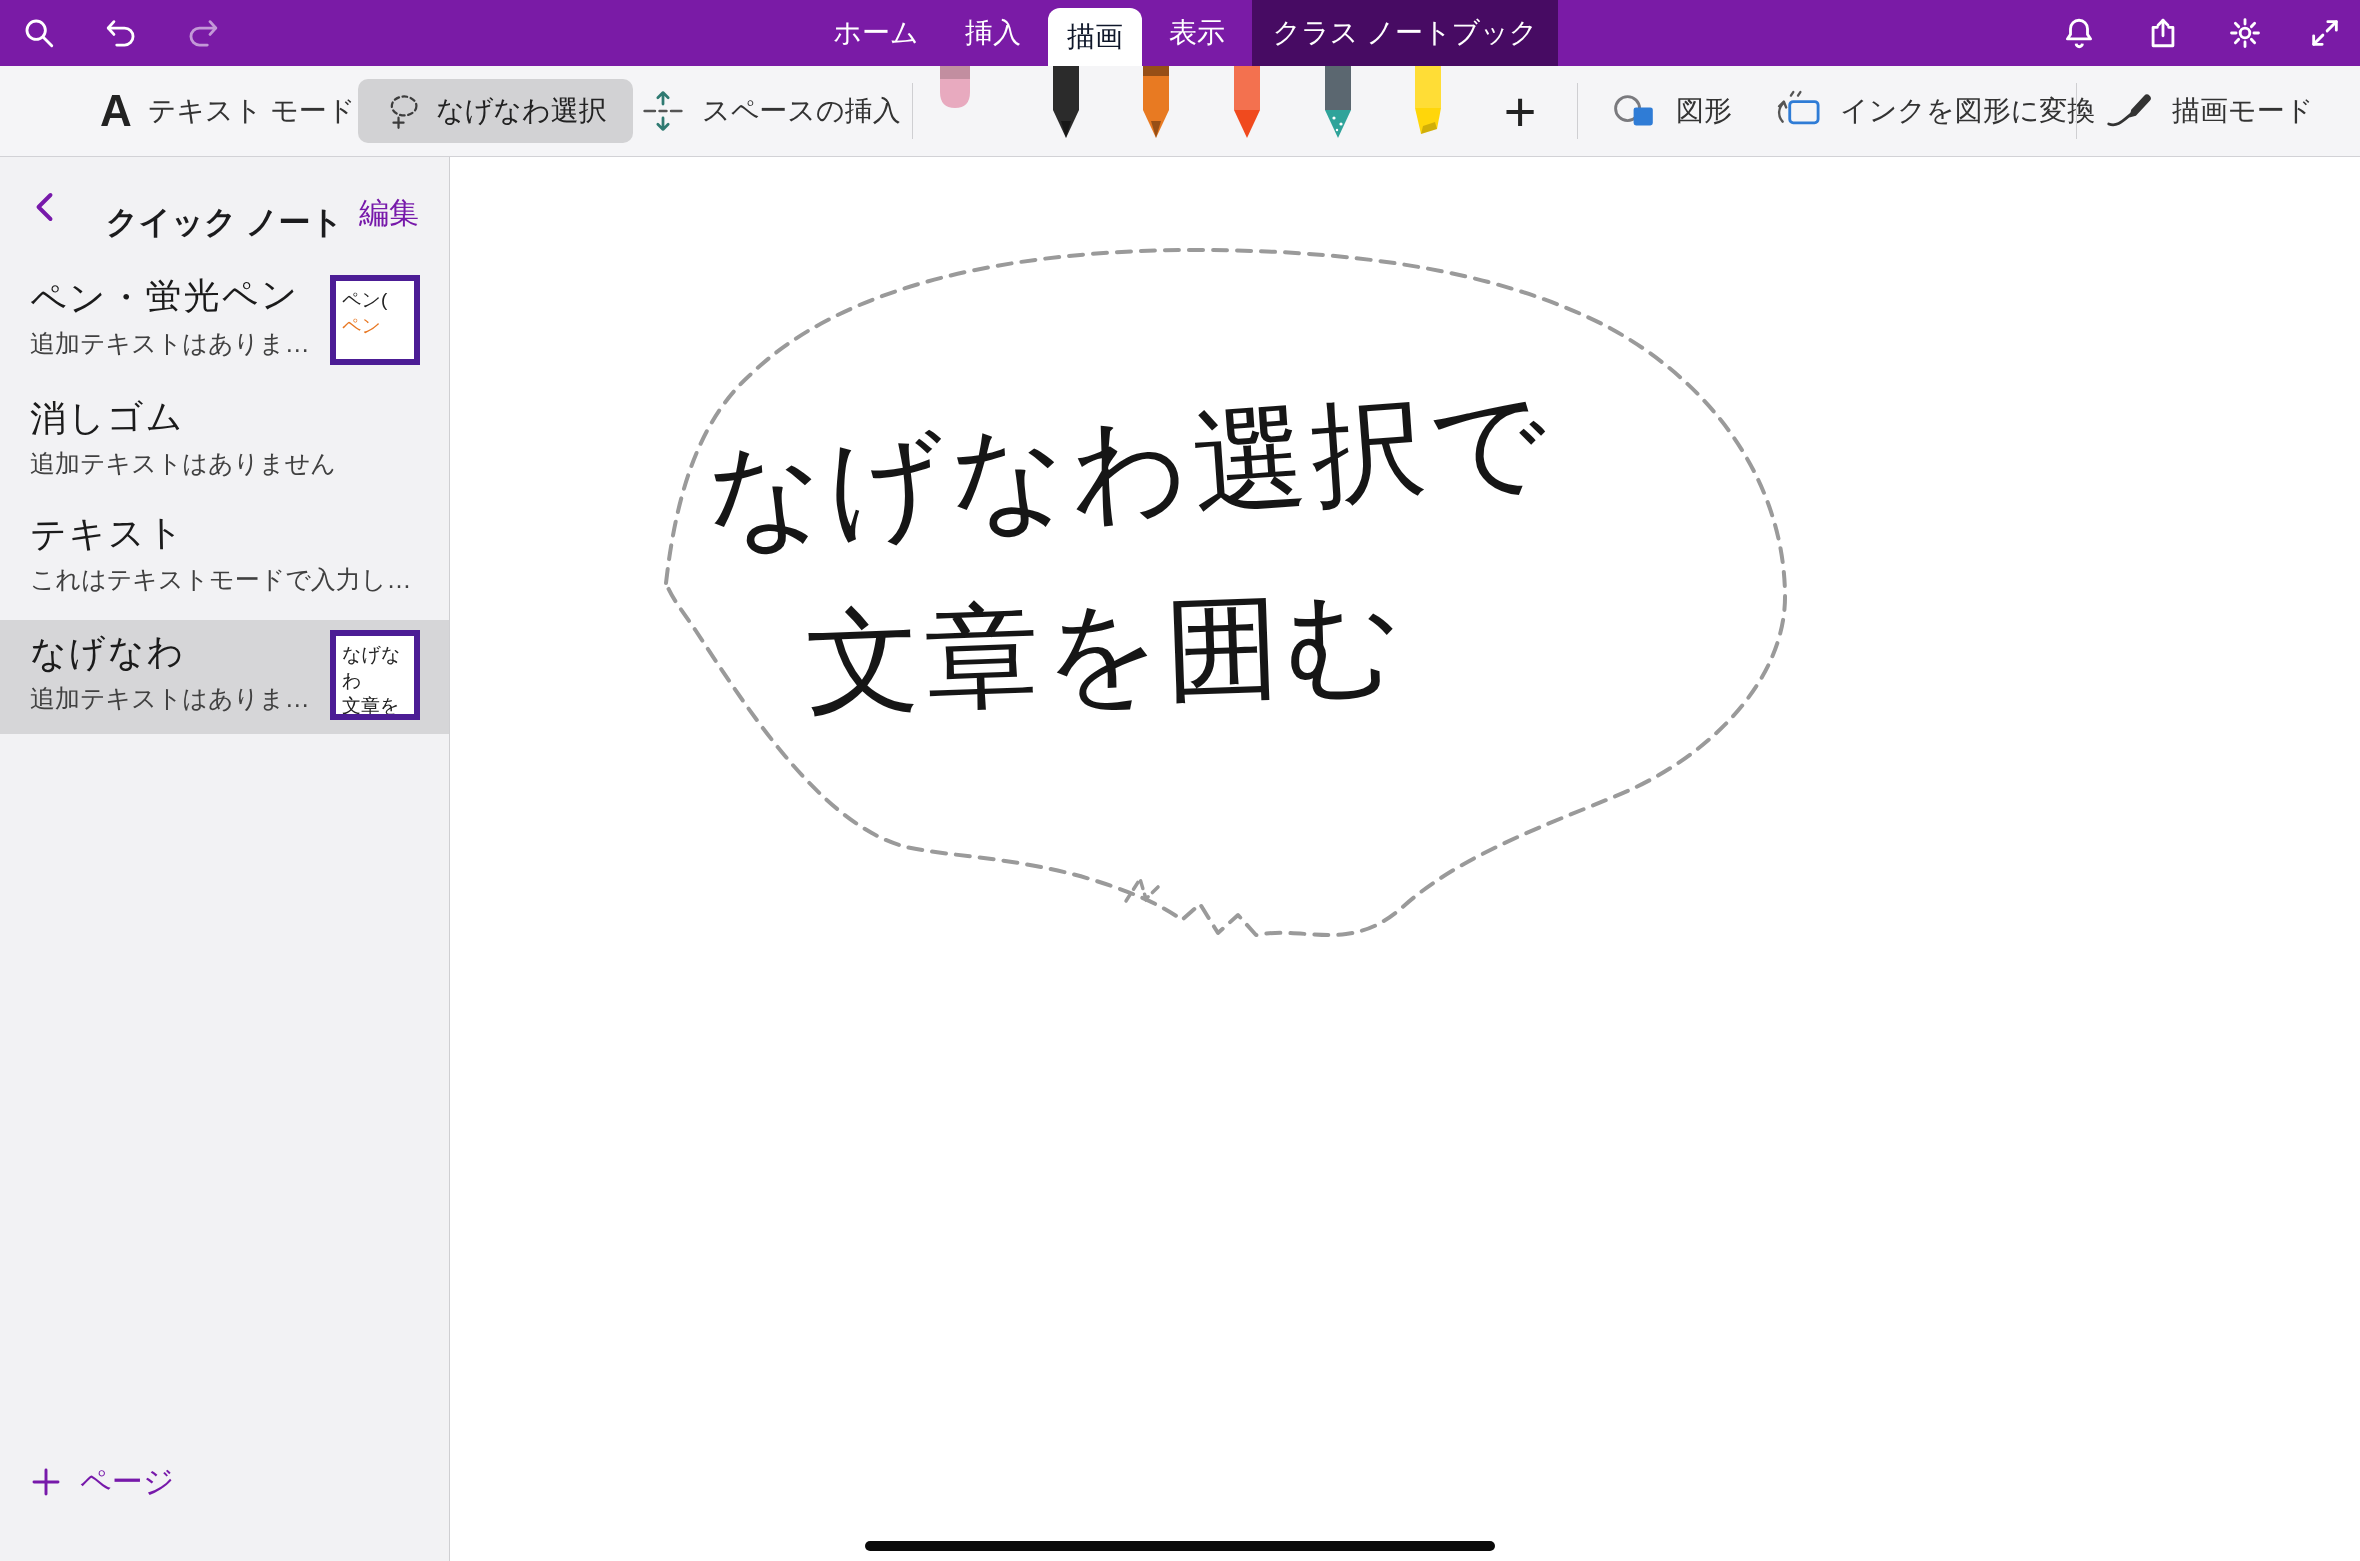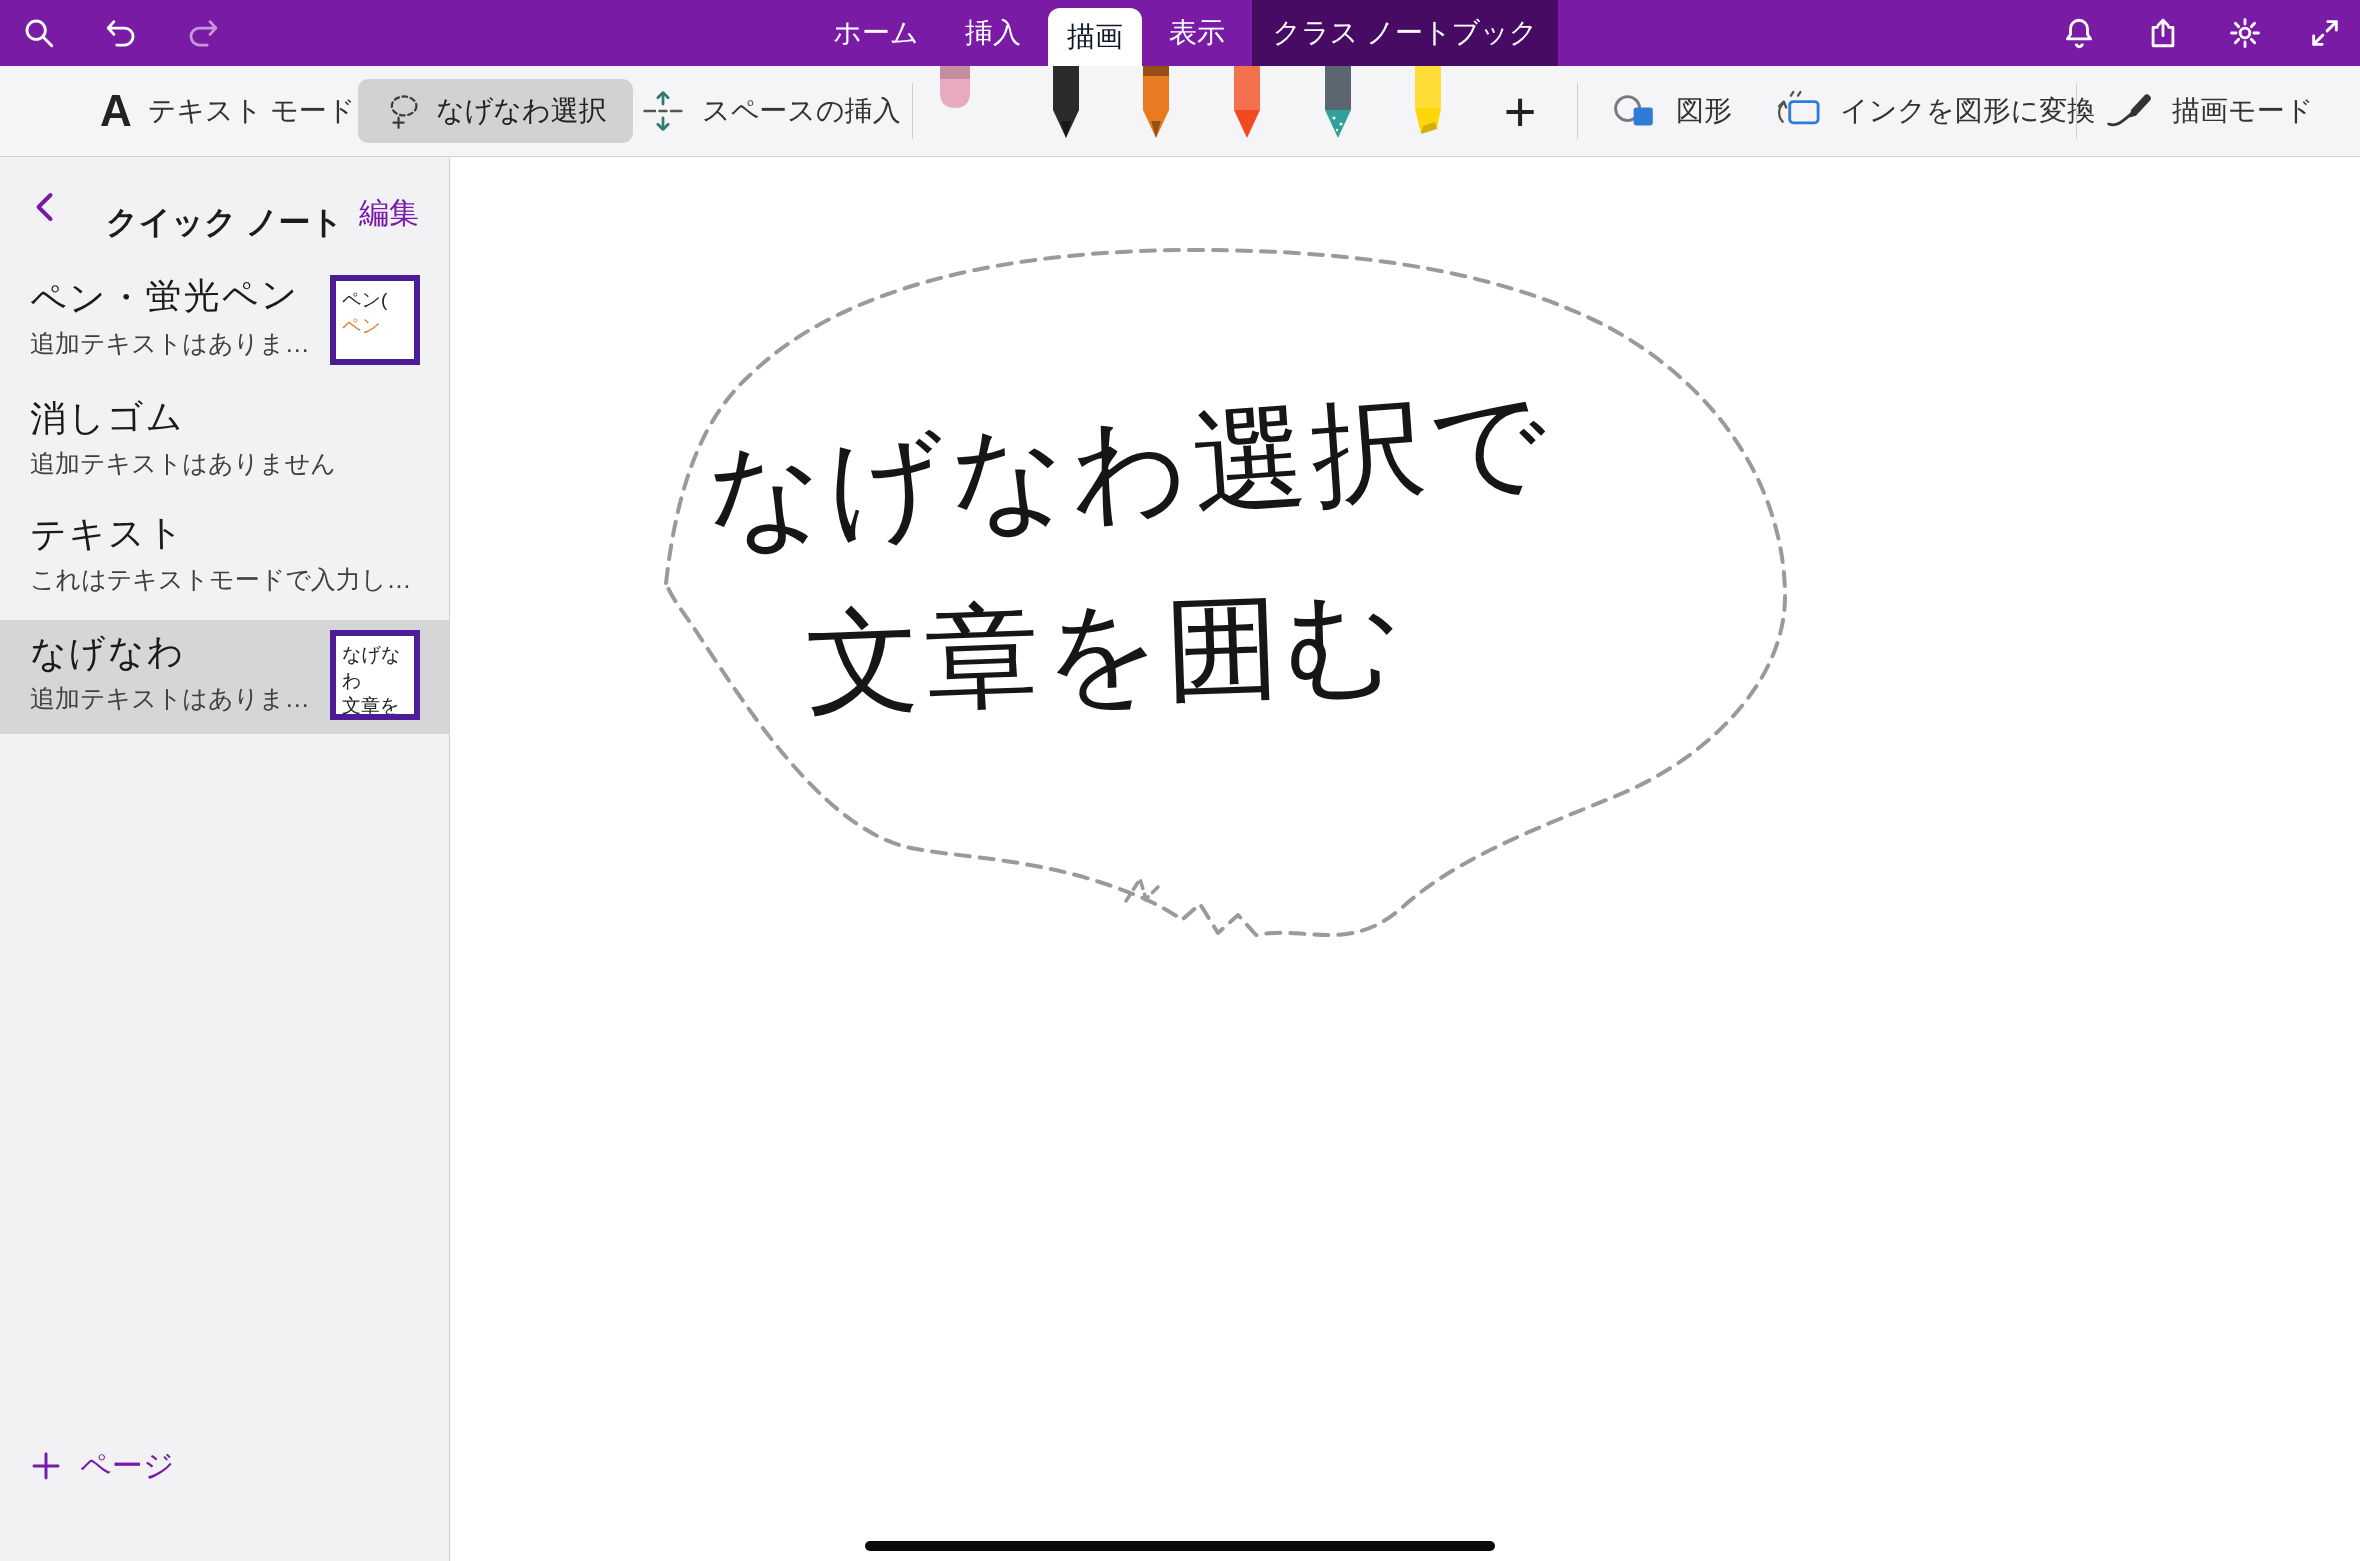--- a/index.html
+++ b/index.html
@@ -41,21 +41,21 @@
   .sb-title{position:absolute;left:0;width:449px;top:10px;text-align:center;font-size:32px;font-weight:600;color:#1c1c1e;margin-top:10px;}
   .sb-edit{position:absolute;right:30px;top:12px;font-size:30px;color:#7719aa;}
   .sb-item{position:absolute;left:0;width:449px;}
   .sb-item--selected{background:#d6d6d8;}
   .sb-item-title{position:absolute;left:30px;top:10px;font-size:36px;color:#1b1b1b;letter-spacing:2px;transform:rotate(-1deg);transform-origin:left;}
   .sb-item-sub{position:absolute;left:30px;top:62px;font-size:25px;color:#404040;}
   .sb-thumb{position:absolute;left:330px;top:10px;width:90px;height:90px;background:#ffffff;border:6px solid #4c1d95;
             box-sizing:border-box;padding:6px;font-size:19px;line-height:1.35;color:#222;overflow:hidden;}
   .sb-thumb .t2{color:#e87722;}
   .sb-item--selected .sb-thumb .t2{color:#222;}
-  .add-page{position:absolute;left:30px;bottom:74px;display:flex;align-items:center;gap:18px;color:#7719aa;font-size:31px;}
+  .add-page{position:absolute;left:30px;bottom:58px;display:flex;align-items:center;gap:18px;color:#7719aa;font-size:31px;}
   .add-page svg{width:32px;height:32px;}
 
   
   .canvas{position:absolute;top:157px;left:450px;width:1910px;height:1404px;background:#ffffff;}
   .lasso-svg{position:absolute;left:0;top:0;width:1910px;height:1404px;}
   .ink{position:absolute;color:#161616;font-size:114px;letter-spacing:5px;white-space:nowrap;font-weight:500;}
   .ink1{left:256px;top:236px;transform:rotate(-4deg);}
   .ink2{left:356px;top:420px;transform:rotate(-2deg);}
 
   .home-indicator{position:absolute;left:865px;top:1541px;width:630px;height:10px;border-radius:6px;background:#0a0a0a;}

